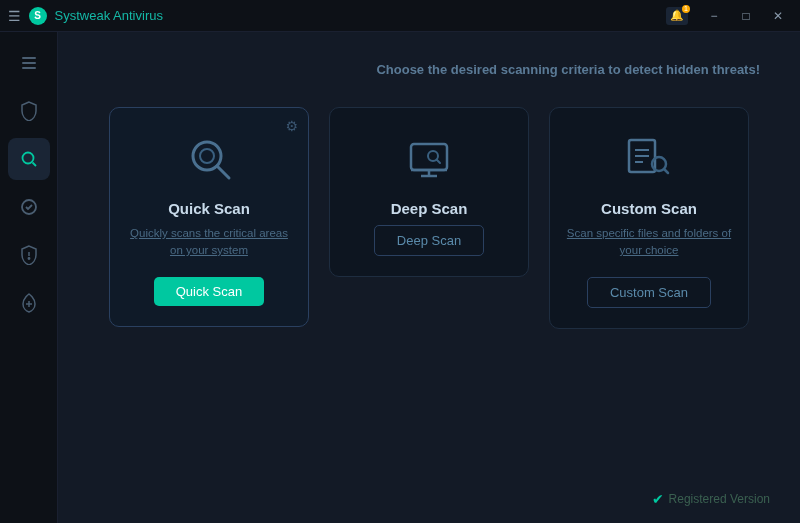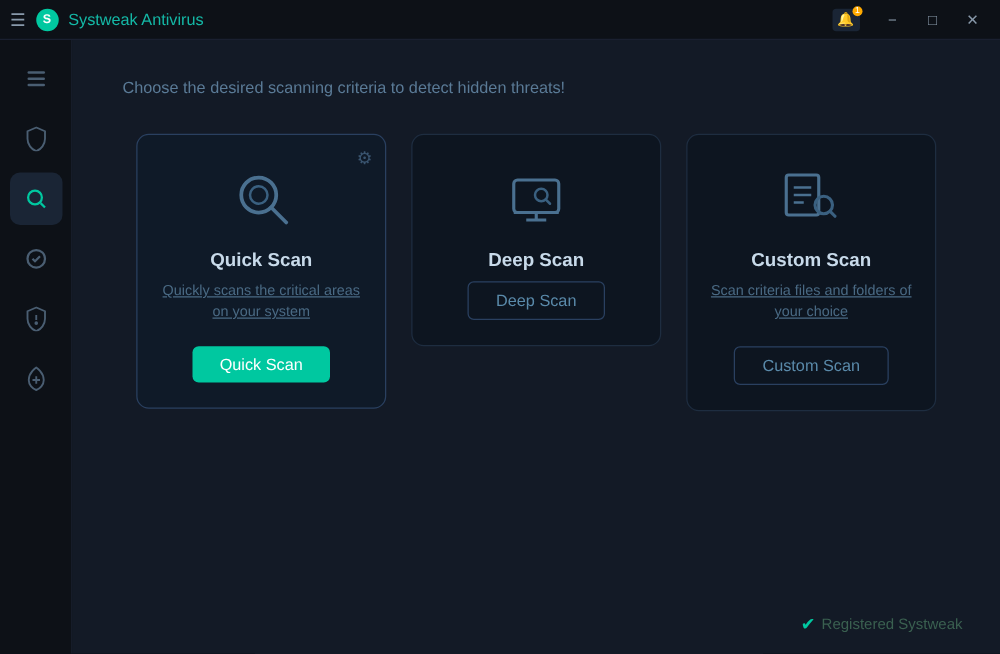--- a/index.html
+++ b/index.html
@@ -138,24 +138,25 @@
     }
 
     .page-title {
       text-align: center;
       color: #e0ecf5;
       font-size: 22px;
       font-weight: 600;
       margin-bottom: 6px;
     }
     .page-subtitle {
-      text-align: left;
+      text-align: right;
       color: #5a7a96;
       font-size: 13px;
       margin-bottom: 30px;
+      font-weight: bold;
     }
 
     
     .scan-cards {
       display: flex;
       gap: 20px;
       justify-content: center;
       align-items: flex-start;
     }
 
@@ -370,27 +371,27 @@
           <svg width="56" height="56" viewBox="0 0 56 56" fill="none">
             <rect x="8" y="10" width="26" height="32" rx="2" stroke="#4a7090" stroke-width="2.5"></rect>
             <line x1="14" y1="20" x2="28" y2="20" stroke="#4a7090" stroke-width="2"></line>
             <line x1="14" y1="26" x2="28" y2="26" stroke="#4a7090" stroke-width="2"></line>
             <line x1="14" y1="32" x2="22" y2="32" stroke="#4a7090" stroke-width="2"></line>
             <circle cx="38" cy="34" r="7" stroke="#3a6080" stroke-width="2.5"></circle>
             <line x1="43.5" y1="39.5" x2="47" y2="43" stroke="#3a6080" stroke-width="2.5" stroke-linecap="round"></line>
           </svg>
         </div>
         <div class="card-title">Custom Scan</div>
-        <div class="card-desc">Scan criteria files and folders of your choice</div>
+        <div class="card-desc">Scan specific files and folders of your choice</div>
         <button class="card-btn secondary">Custom Scan</button>
       </div>
 
     </div>
 
     <div class="footer">
       <div class="footer-reg">
         <span class="reg-icon">✔</span>
-        <span>Registered Systweak</span>
+        <span>Registered Version</span>
       </div>
     </div>
 
   </div>
 </div>
 
 </body></html>

